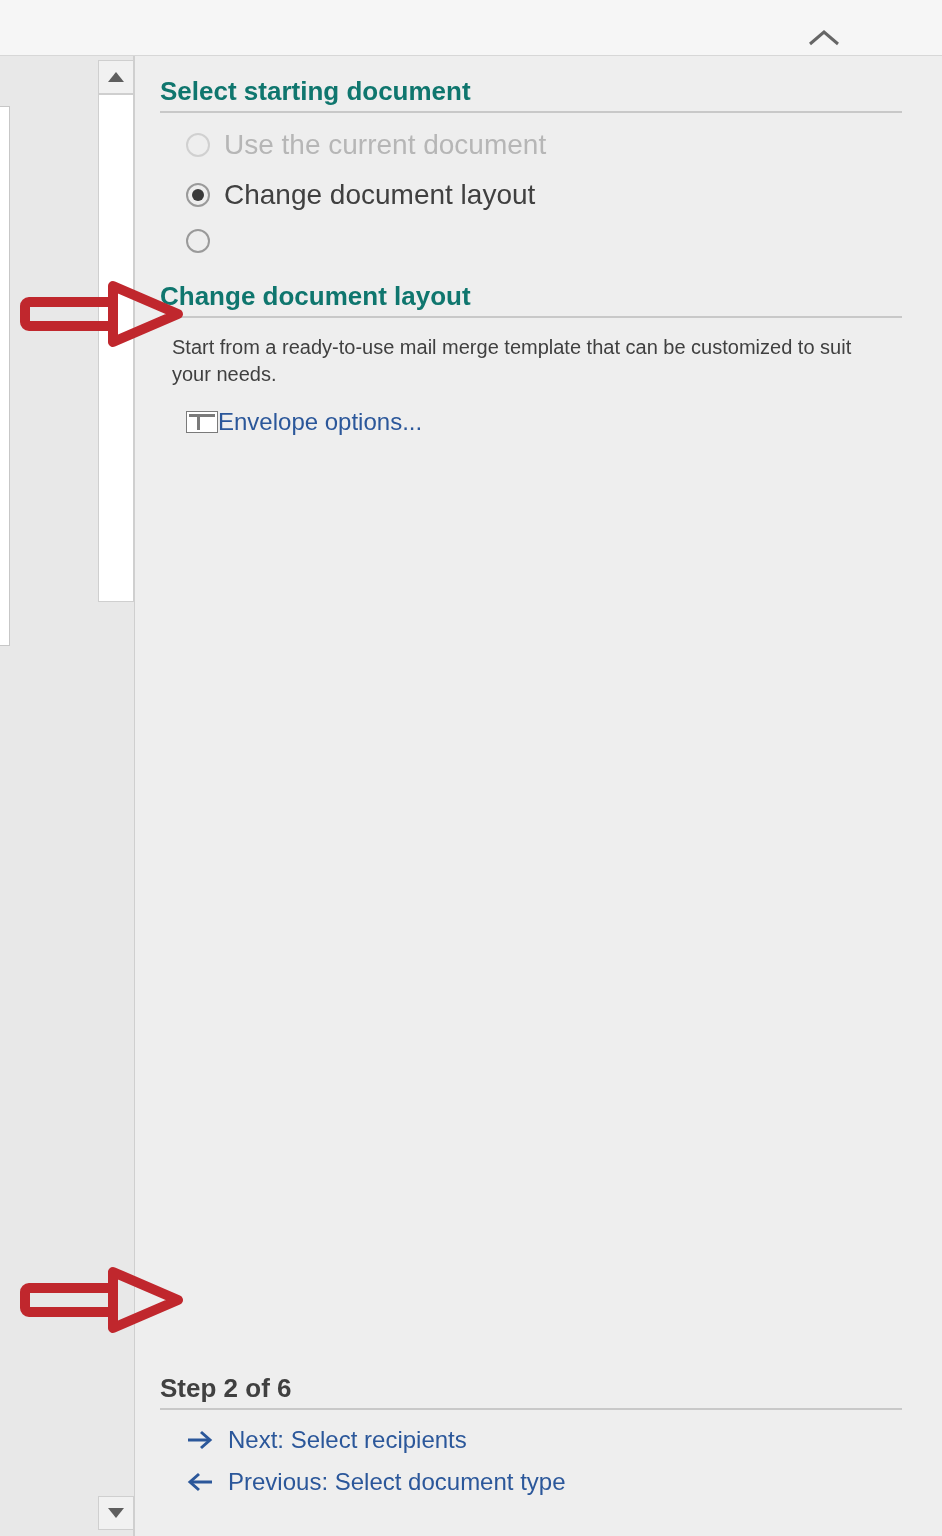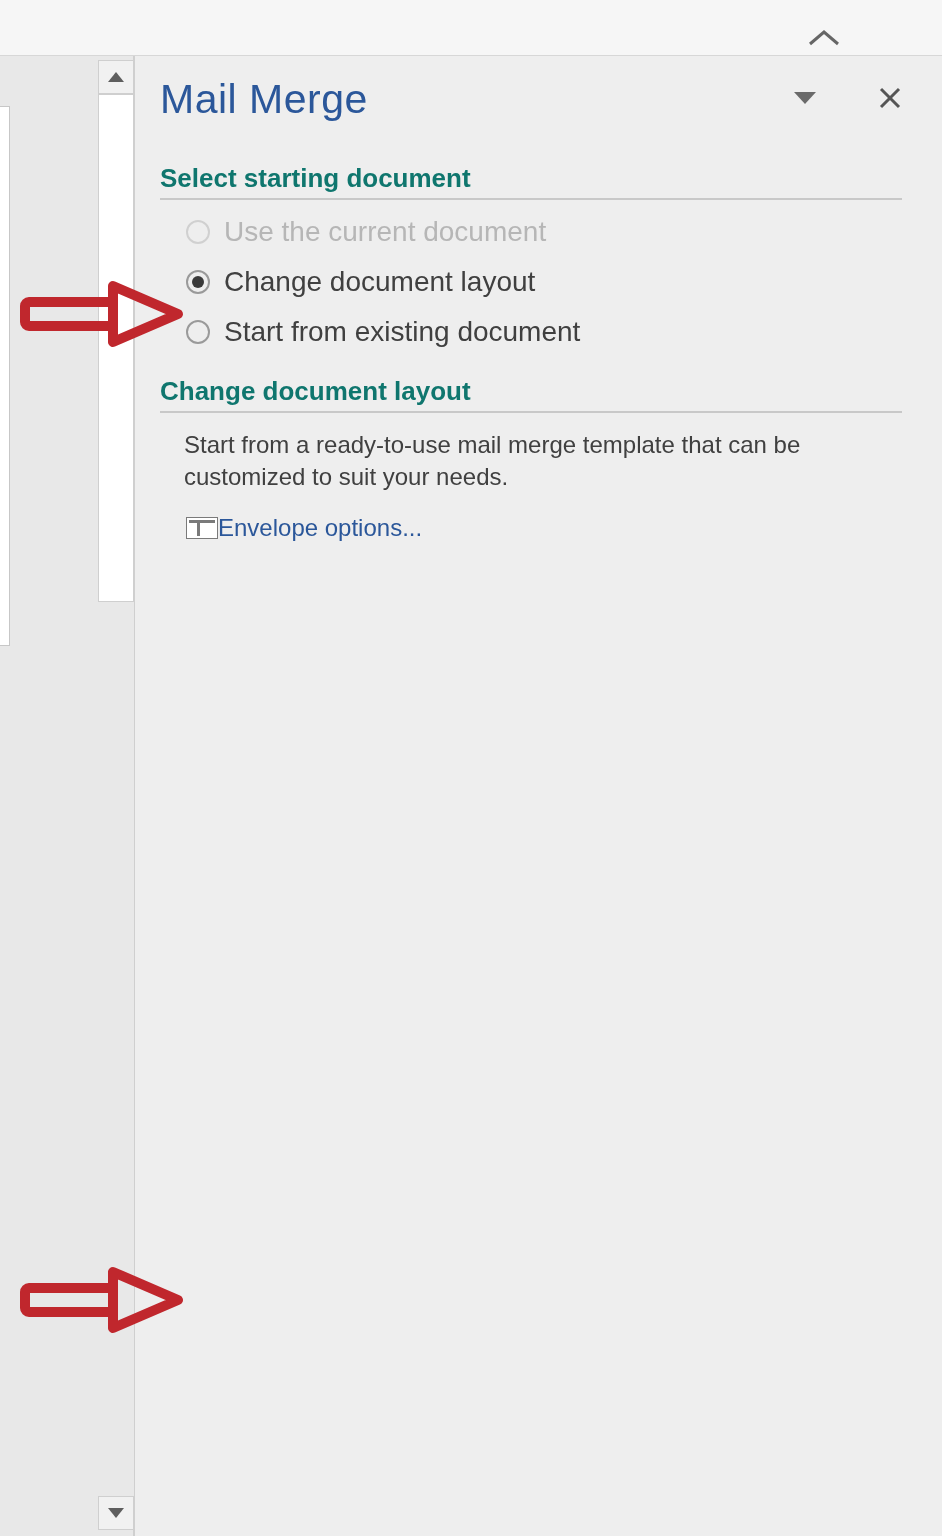--- a/index.html
+++ b/index.html
@@ -147,23 +147,23 @@
   .radio .dot {
     width: 12px; height: 12px;
     background: #3a3a3a;
     border-radius: 50%;
     display: none;
   }
   .radio.selected .dot { display: block; }
 
   .section2 { margin-top: 28px; }
   .section-body {
-    font-size: 24px;
+    font-size: 20px;
     color: #404040;
-    margin: 14px 24px 20px 24px;
+    margin: 14px 24px 20px 12px;
     line-height: 1.35;
   }
 
   .link-row {
     display: flex;
     align-items: center;
     gap: 0;
     margin-left: 26px;
     color: #2b579a;
     font-size: 24px;
@@ -235,69 +235,70 @@
   <div class="btn up">
       <div class="tri up"></div>
     </div>
   <div class="thumb"></div>
   <div class="btn down">
       <div class="tri down"></div>
     </div>
 </div>
 
 <div class="pane">
-  <div class="pane-header">
-    <div class="pane-title">Mail Merge</div>
-    <div class="pane-controls">
-      <span class="ctl">
-        <svg width="26" height="16" viewBox="0 0 26 16">
-            <polygon points="2,2 24,2 13,14" fill="#6a6a6a"></polygon>
-          </svg>
-      </span>
-      <span class="ctl">
-        <svg width="24" height="24" viewBox="0 0 24 24">
-          <line x1="3" y1="3" x2="21" y2="21" stroke="#555" stroke-width="3"></line>
-          <line x1="21" y1="3" x2="3" y2="21" stroke="#555" stroke-width="3"></line>
-        </svg>
-      </span>
-    </div>
-  </div>
 
   <div>
     <div class="section-head">Select starting document</div>
     <hr class="section-rule">
 
     <div class="radio-list">
       <div class="radio-item disabled">
         <span class="radio disabled"></span>
         <span>Use the current document</span>
       </div>
       <div class="radio-item">
         <span class="radio selected">
             <span class="dot"></span>
           </span>
         <span>Change document layout</span>
       </div>
       <div class="radio-item">
         <span class="radio"></span>
-        <span>Start from existing document</span>
       </div>
     </div>
   </div>
 
   <div class="section2">
     <div class="section-head">Change document layout</div>
     <hr class="section-rule">
     <div class="section-body">Start from a ready-to-use mail merge template that can be customized to suit your needs.</div>
     <div class="link-row">
       <span class="env-icon"></span>
       <span>Envelope options...</span>
     </div>
   </div>
 
+  <div class="pane-footer">
+    <div class="step-head">Step 2 of 6</div>
+    <hr class="section-rule">
+    <div class="nav-link">
+      <svg class="arrow-icon" viewBox="0 0 28 20">
+        <line x1="2" y1="10" x2="22" y2="10" stroke="#2b579a" stroke-width="3"></line>
+        <polyline points="15,2 24,10 15,18" fill="none" stroke="#2b579a" stroke-width="3"></polyline>
+      </svg>
+      <span>Next: Select recipients</span>
+    </div>
+    <div class="nav-link">
+      <svg class="arrow-icon" viewBox="0 0 28 20">
+        <line x1="6" y1="10" x2="26" y2="10" stroke="#2b579a" stroke-width="3"></line>
+        <polyline points="13,2 4,10 13,18" fill="none" stroke="#2b579a" stroke-width="3"></polyline>
+      </svg>
+      <span>Previous: Select document type</span>
+    </div>
+  </div>
 </div>
 
 <div class="anno" style="left:18px; top:280px;">
   <svg width="170" height="70" viewBox="0 0 170 70">
     <g fill="none" stroke="#c0272d" stroke-width="10" stroke-linejoin="round">
       <rect x="7" y="22" width="88" height="24" rx="4"></rect>
       <polygon points="95,6 160,34 95,62" fill="none"></polygon>
     </g>
   </svg>
 </div>

